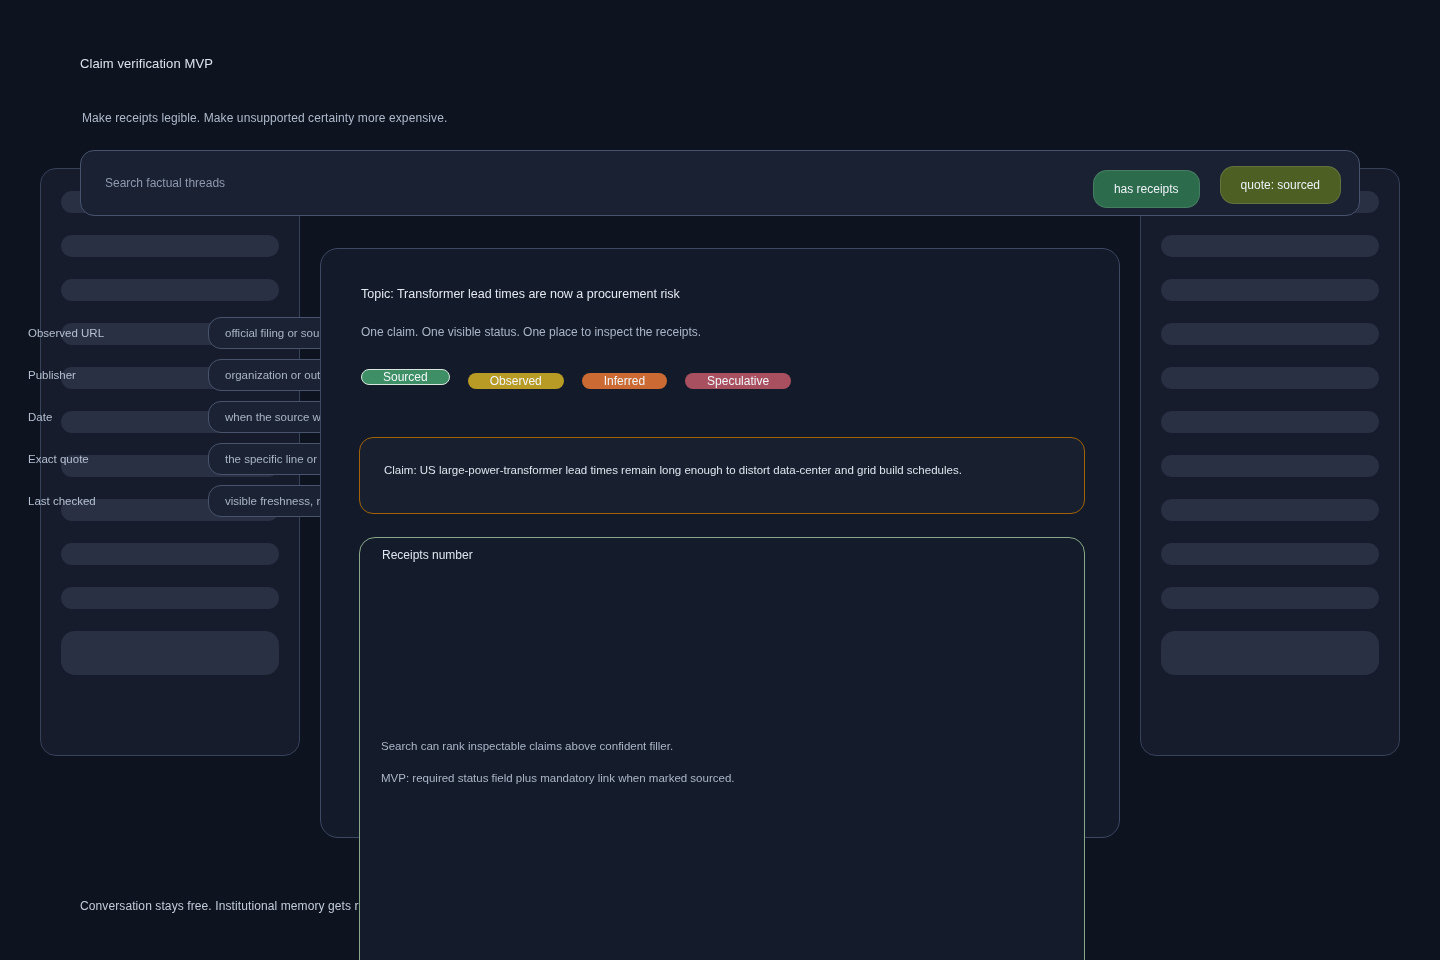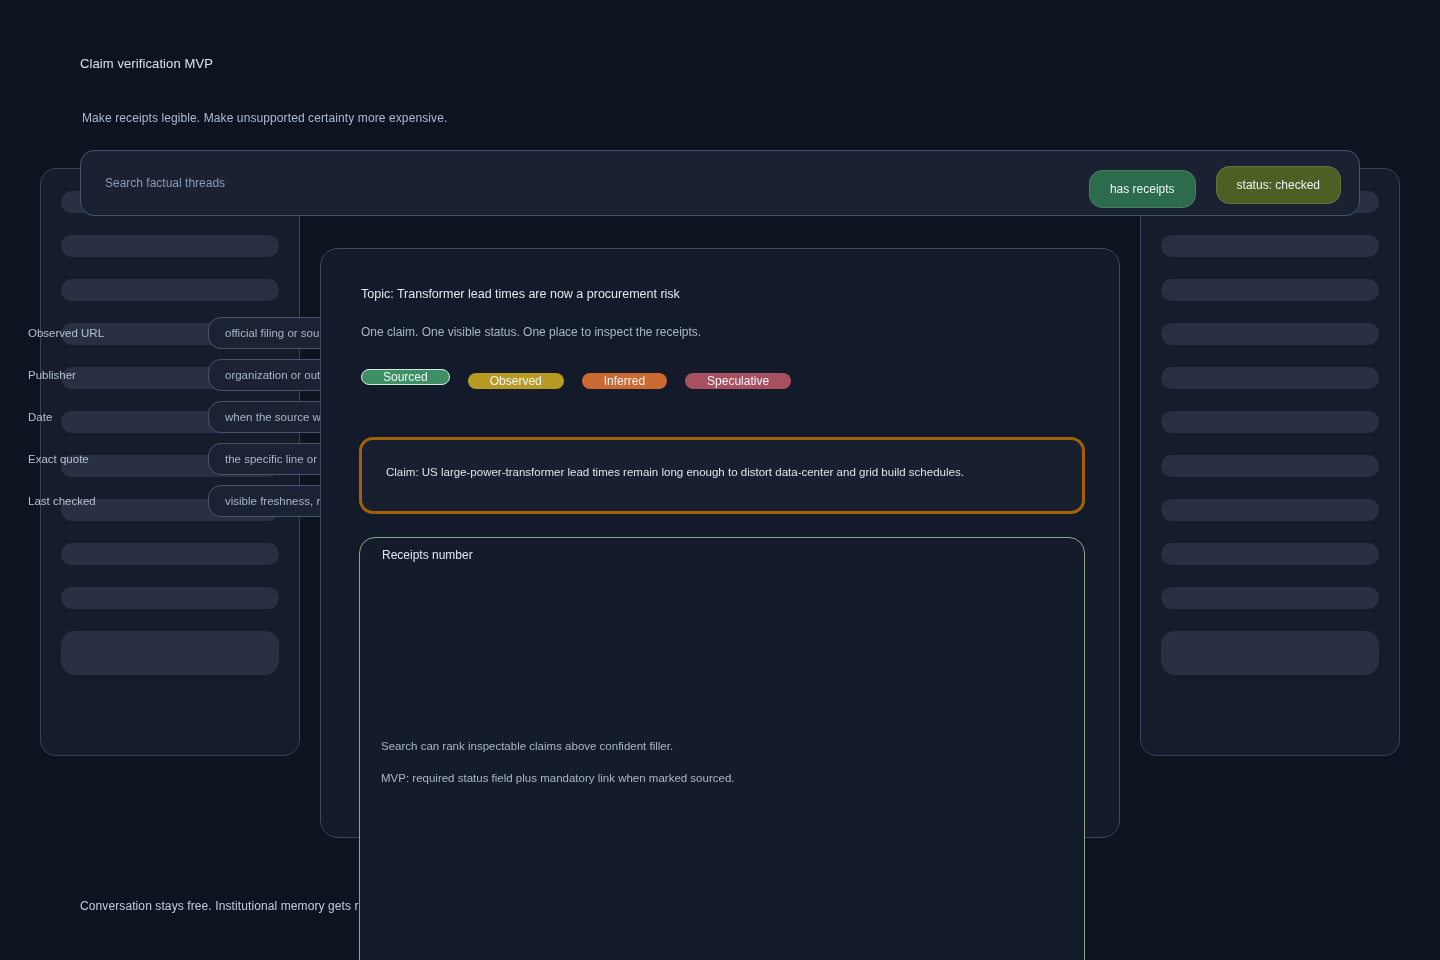--- a/index.html
+++ b/index.html
@@ -149,21 +149,21 @@
   .pill.p2 { background: #cb6a32; margin-top: 4px; }
   .pill.p3 { background: #a8505f; margin-top: 4px; }
 
   
   .claim-box {
     position: absolute;
     left: 38px; top: 188px;
     width: 726px;
     height: 77px;
     background: #18202f;
-    border: 3px solid #a16207;
+    border: 1px solid #a16207;
     border-radius: 14px;
   }
   .claim-text {
     position: absolute;
     left: 24px; top: 24px;
     right: 20px;
     font-size: 11.5px;
     color: #dde4ee;
     line-height: 1.4;
   }
@@ -263,21 +263,21 @@
       <div class="skel-bar"></div>
       <div class="skel-bar"></div>
       <div class="skel-bar"></div>
       <div class="skel-bar tall"></div>
     </div>
 
   <div class="searchbar">
     <input class="search-input" type="text" placeholder="Search factual threads" style="">
     <div class="chips" id="chip-group">
         <div class="chip c0" style="background: rgb(44, 107, 76);">has receipts</div>
-        <div class="chip c2" style="background: rgb(77, 95, 34);">status: checked</div>
+        <div class="chip c2" style="background: rgb(77, 95, 34);">quote: sourced</div>
       </div>
   </div>
 
   <div class="main-card">
     <div class="topic-title">Topic: Transformer lead times are now a procurement risk</div>
     <div class="topic-sub">One claim. One visible status. One place to inspect the receipts.</div>
 
     <div class="status-row" id="status-row">
         <div class="pill p0" style="background: rgb(62, 143, 101);">Sourced</div>
         <div class="pill p1" style="background: rgb(184, 155, 37);">Observed</div>

